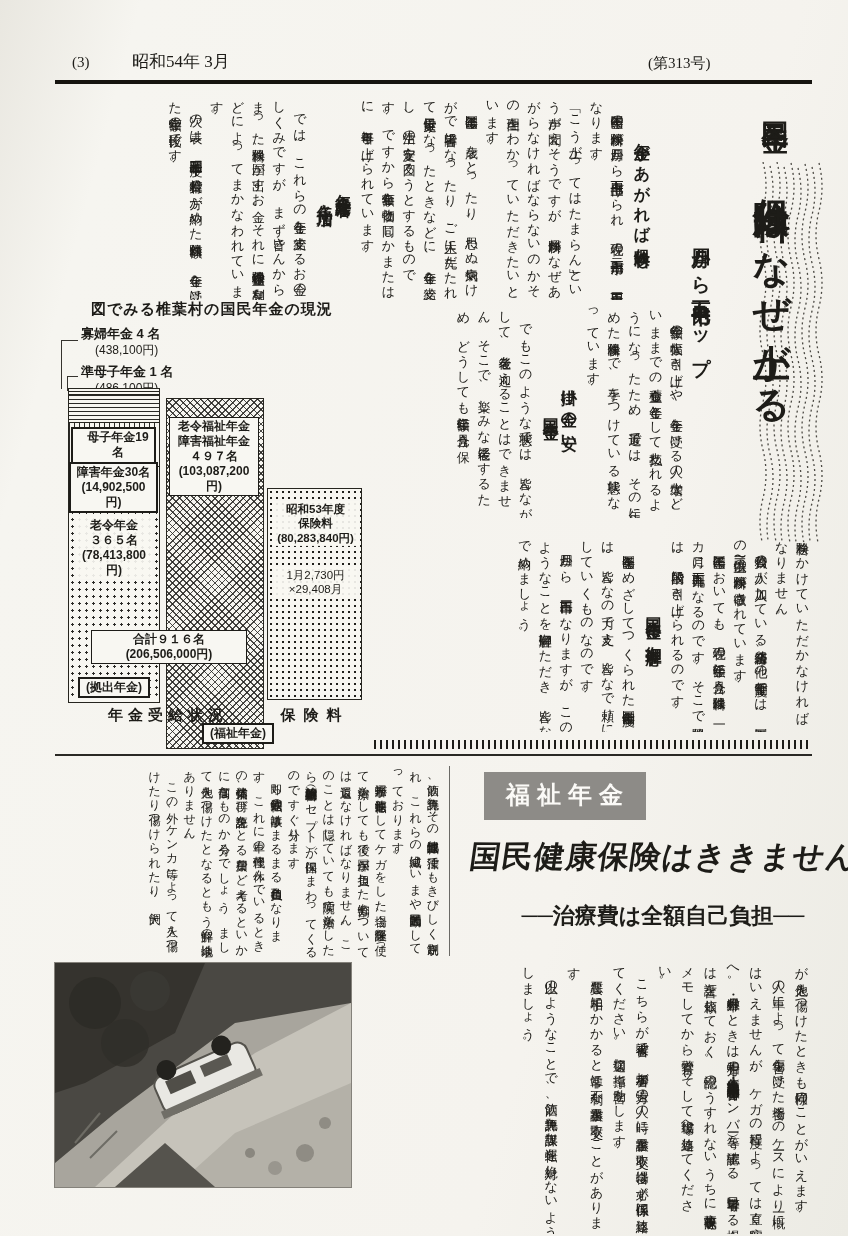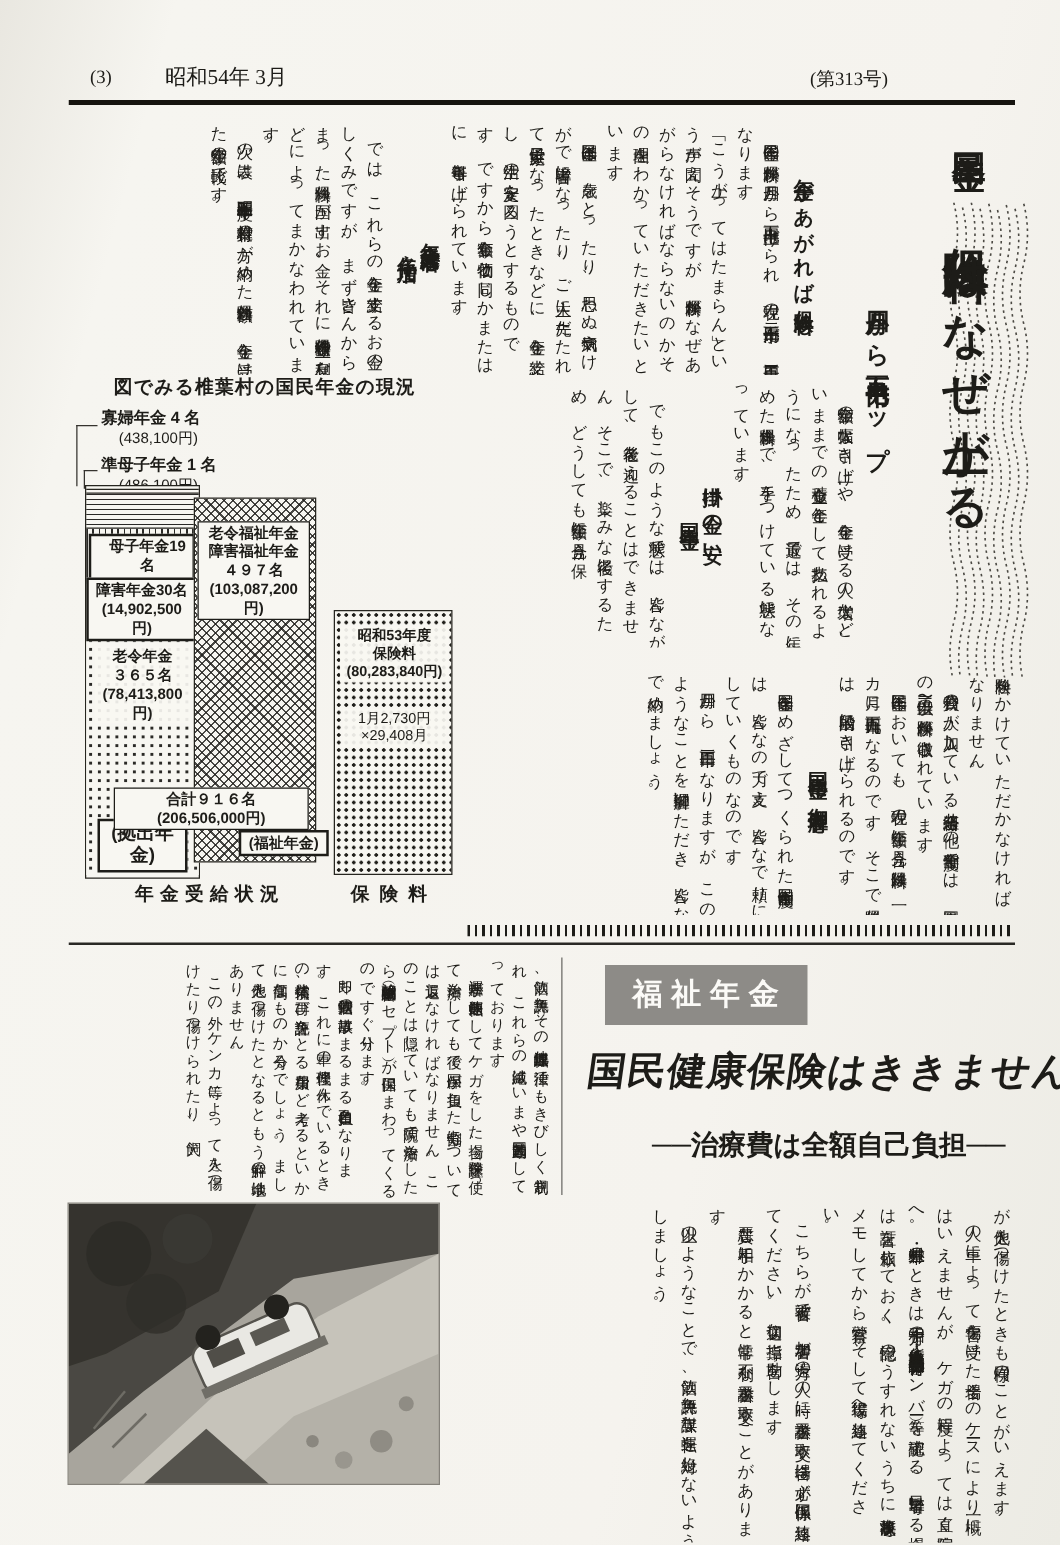--- a/index.html
+++ b/index.html
@@ -141,24 +141,24 @@
       <div class="seg hatch-h" style="height:28px;"></div>
       <div class="seg hatch-v" style="height:44px;"></div>
       <div class="seg dots" style="height:233px;border-bottom:none;"></div>
       <div class="bar-label" style="left:2px;top:38px;width:85px;padding-left:12px;">母子年金19名
 (9,178,300円)</div>
       <div class="bar-label" style="left:0px;top:73px;width:89px;">障害年金30名
 (14,902,500円)</div>
       <div class="bar-label plain" style="left:7px;top:128px;width:76px;">老令年金
 ３６５名
 (78,413,800円)</div>
-      <div class="bar-label" style="left:9px;bottom:4px;width:72px;font-size:15px;margin-top:25px;">(拠出年金)</div>
-    </div>
-
-    <div class="abs bar cross" style="left:100px;top:98px;width:98px;height:292px;background-color:#f7f6f1;">
+      <div class="bar-label" style="left:9px;bottom:4px;width:72px;font-size:12px;margin-top:25px;">(拠出年金)</div>
+    </div>
+
+    <div class="abs bar cross" style="left:111px;top:98px;width:98px;height:351px;background-color:#f7f6f1;">
       <div class="bar-label" style="left:2px;top:18px;width:90px;border-width:1.5px;">老令福祉年金
 障害福祉年金
 ４９７名
 (103,087,200円)</div>
       <div class="bar-label" style="left:11px;bottom:4px;width:72px;font-size:12px;margin-left:24px;">(福祉年金)</div>
     </div>
 
     <div class="bar-label" style="left:36px;top:330px;width:156px;border-width:1.5px;">合計９１６名
 (206,506,000円)</div>
 

